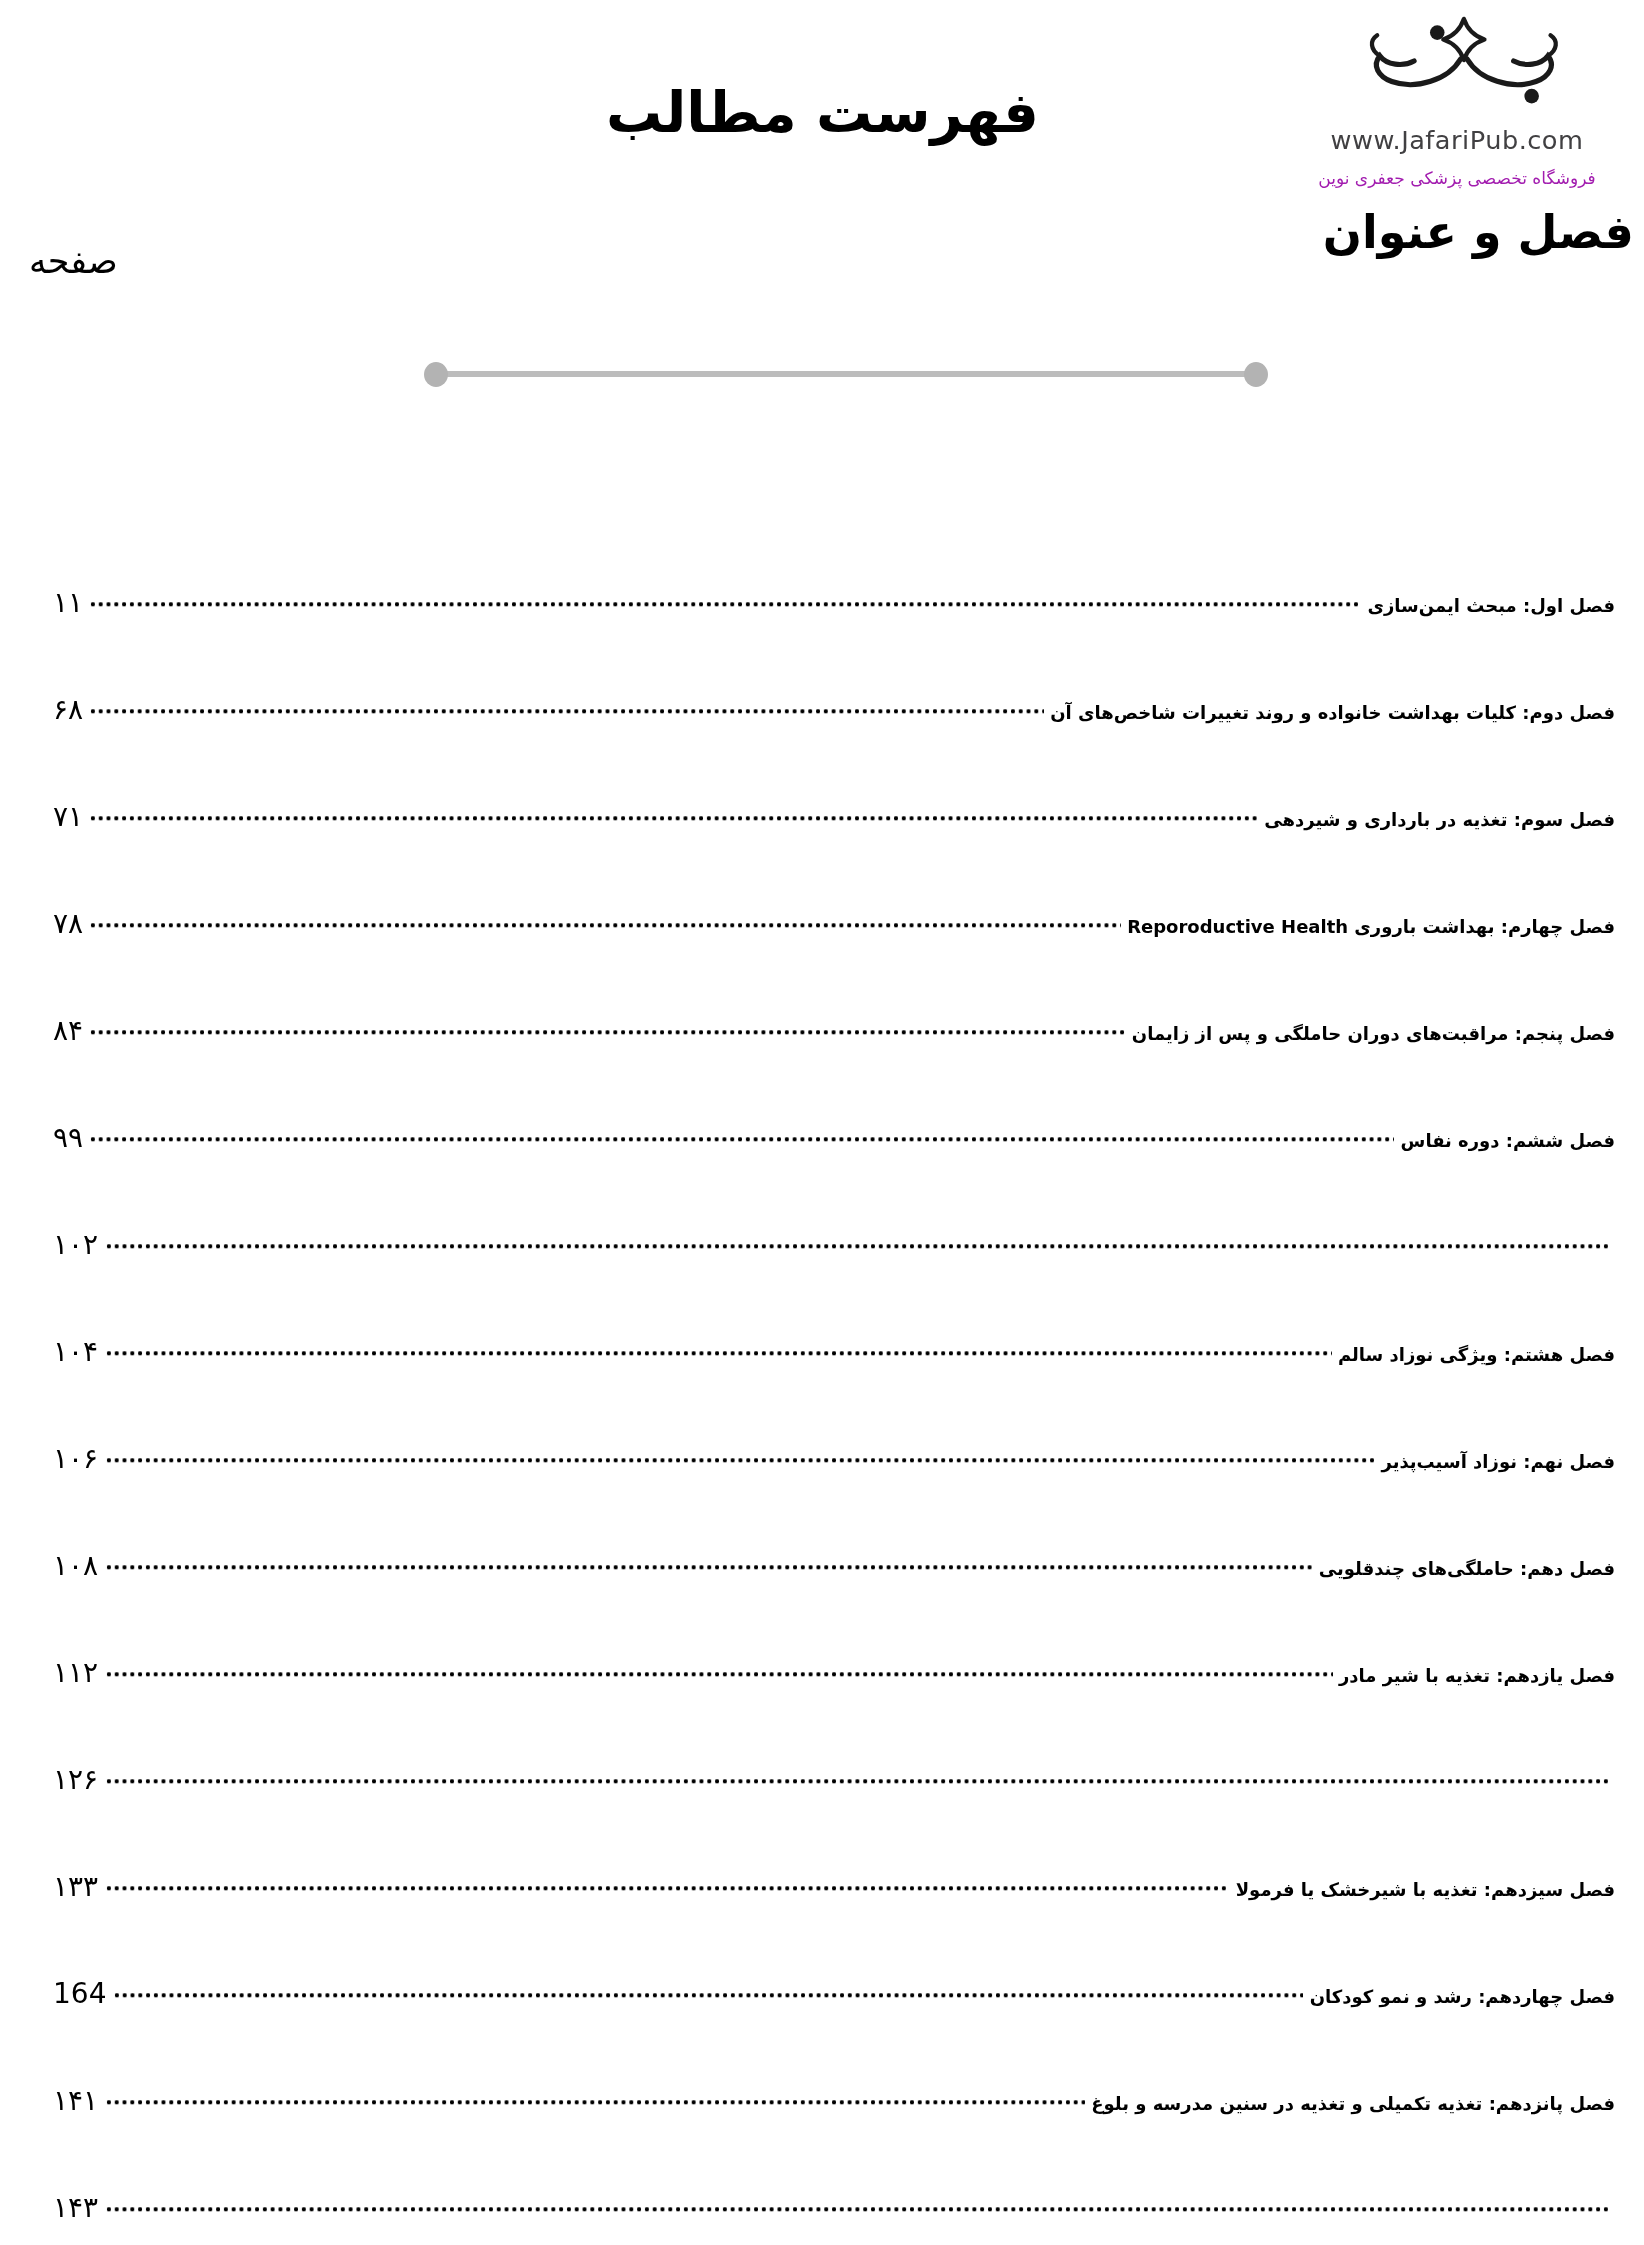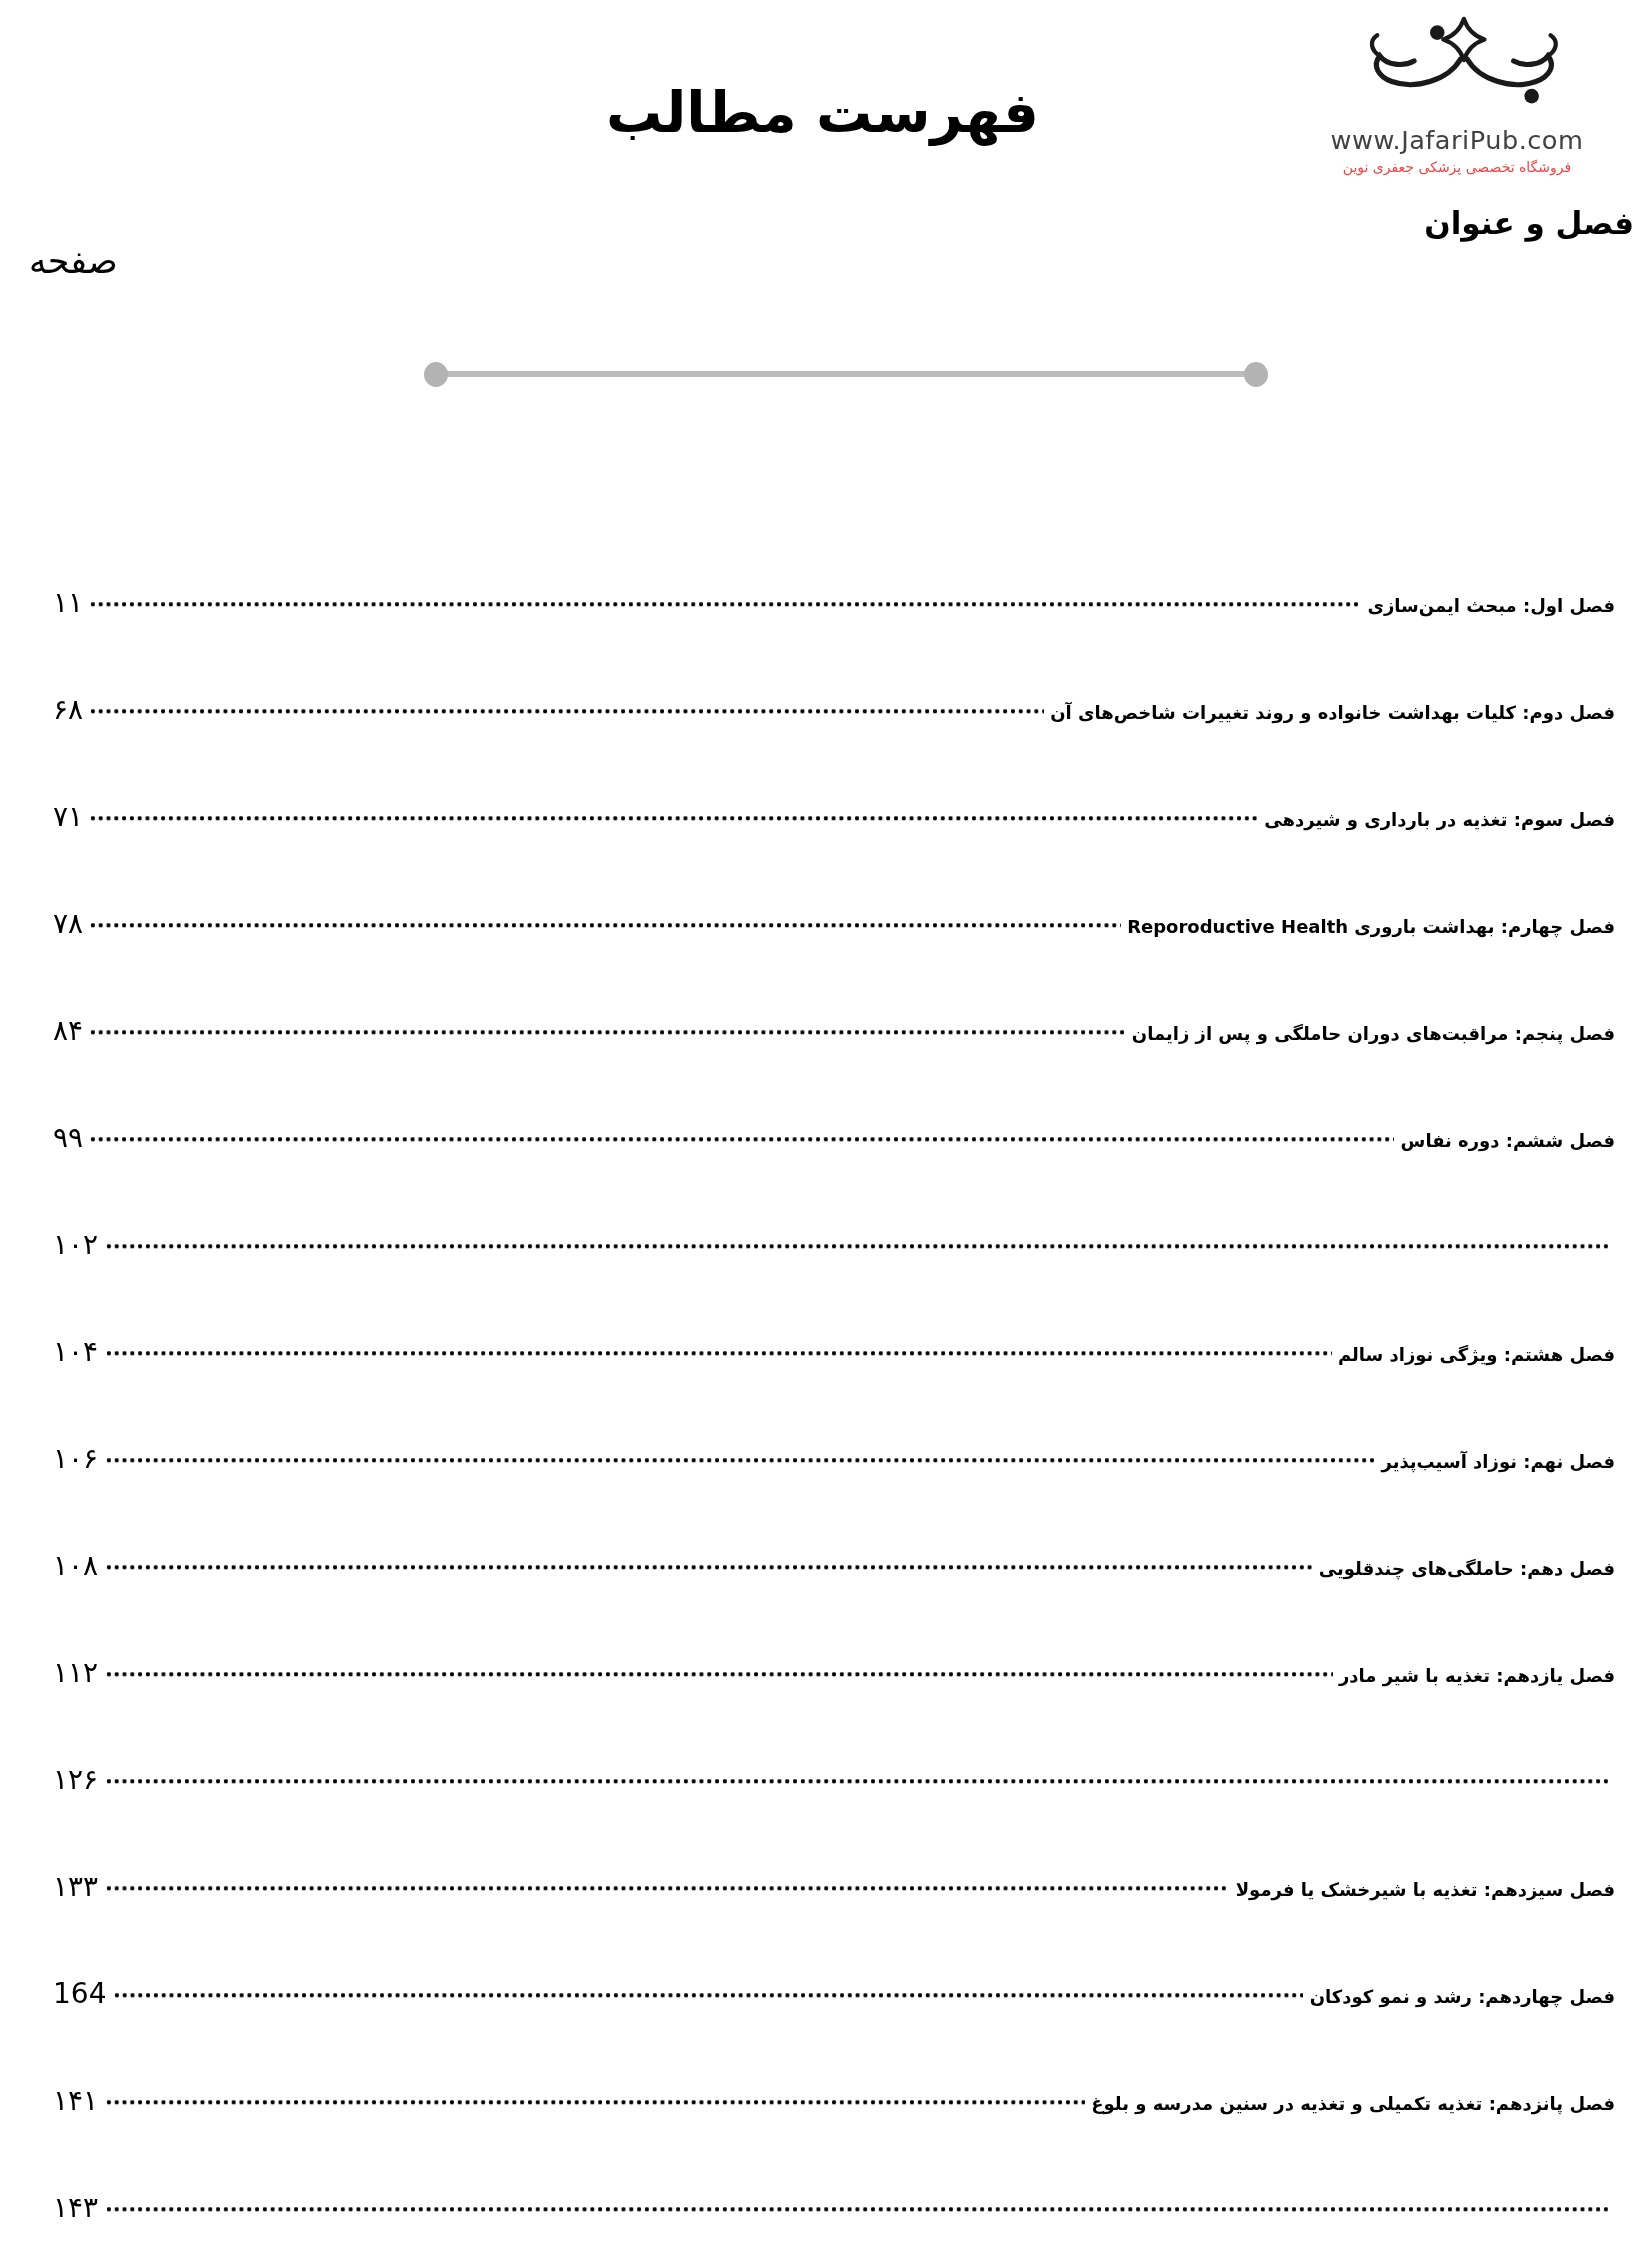--- a/index.html
+++ b/index.html
@@ -23,44 +23,44 @@
   }
   .logo-mark svg { display: block; margin: 0 auto; }
   .logo-url {
     margin-top: 14px;
     font-size: 25.6px;
     letter-spacing: 0.5px;
     color: #414042;
     direction: ltr;
   }
   .logo-tagline {
-    margin-top: 4px;
-    font-size: 14px;
-    color: #ef4444;
+    margin-top: 13px;
+    font-size: 17px;
+    color: #a21caf;
     direction: rtl;
   }
 
   
   .page-title {
     position: absolute;
     top: 80px;
     left: 0;
     right: 0;
     text-align: center;
     font-size: 56px;
     font-weight: 700;
     direction: rtl;
   }
 
   
   .col-header-right {
     position: absolute;
     top: 205px;
     right: 11px;
-    font-size: 31px;
+    font-size: 46px;
     font-weight: 700;
     direction: rtl;
   }
   .col-header-left {
     position: absolute;
     top: 205px;
     left: 29px;
     font-size: 35px;
     font-weight: 400;
     direction: rtl;

